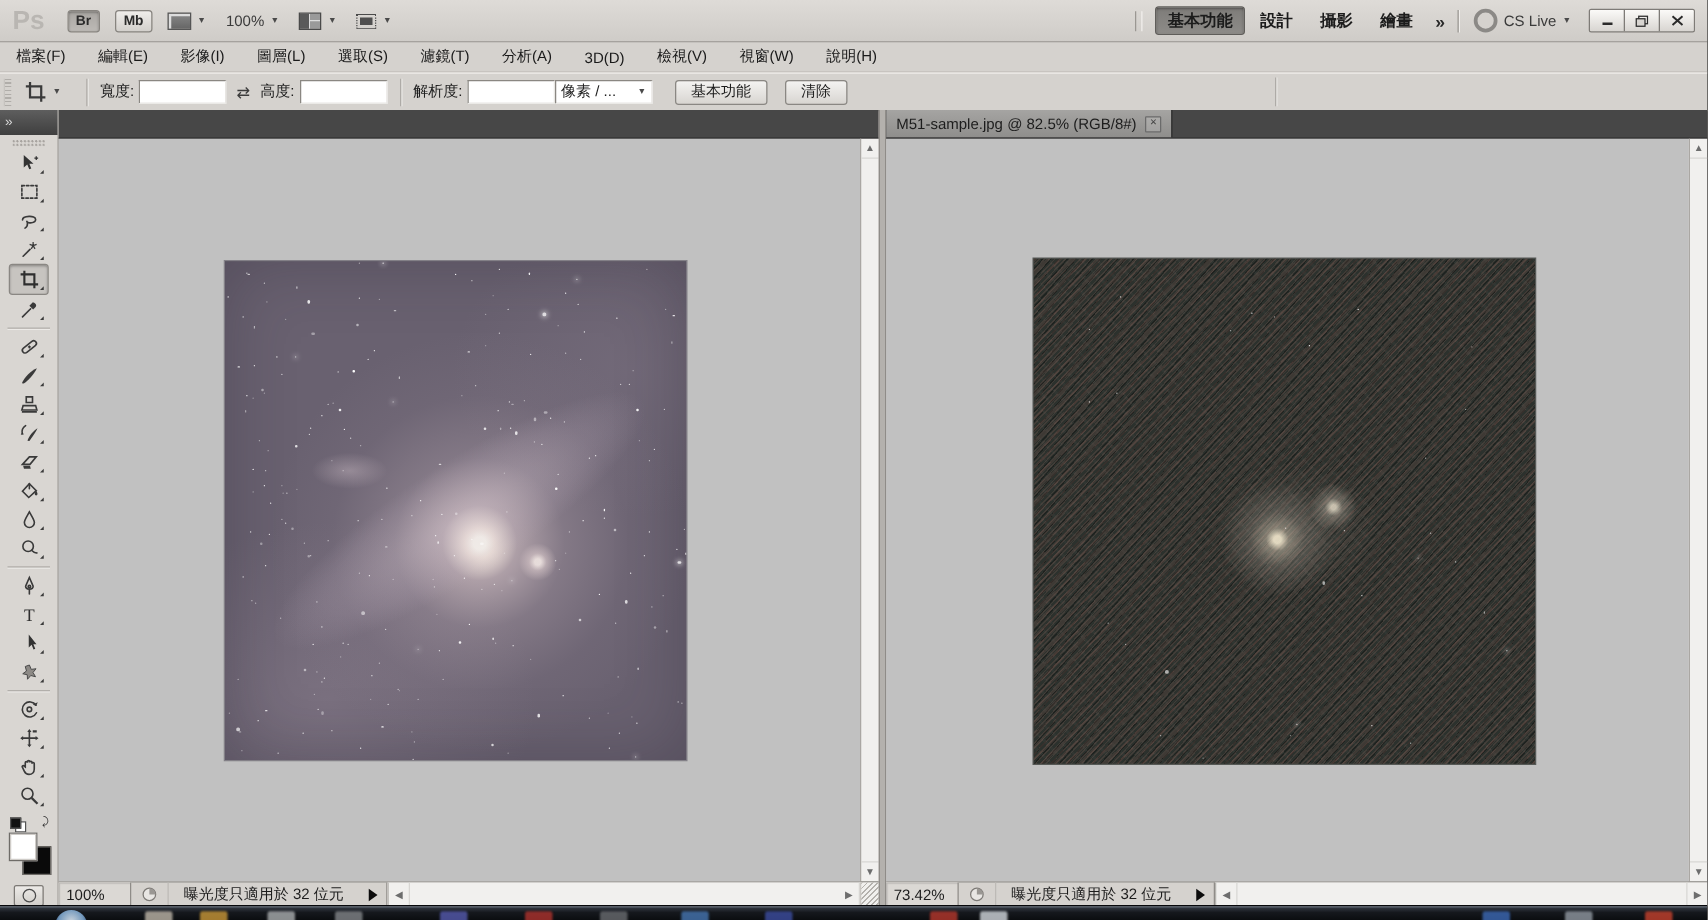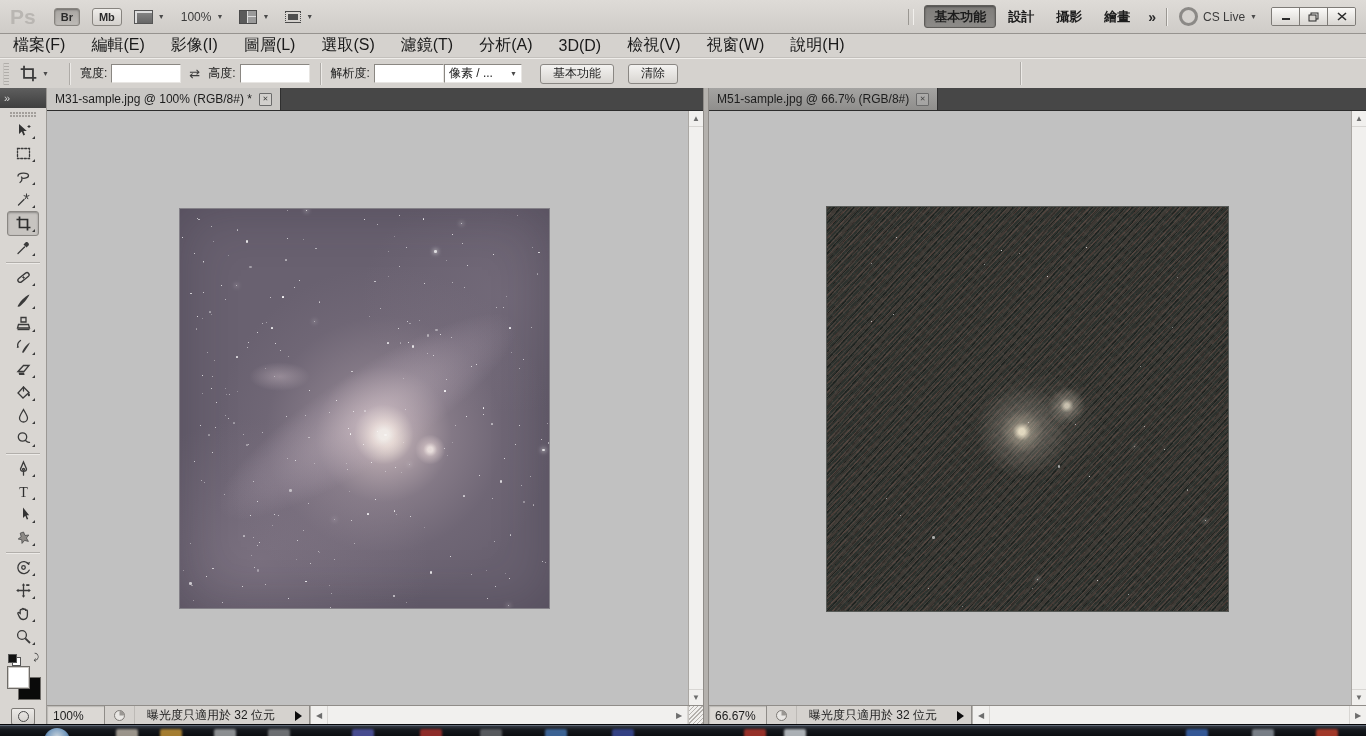--- a/index.html
+++ b/index.html
@@ -37,21 +37,21 @@
   .cslive{display:flex;align-items:center;gap:5px;font-size:12px;color:#3b3b3b;margin-right:14px;}
   .cslive-ring{width:13px;height:13px;border-radius:50%;border:3px solid #8b8986;background:#d5d2ce;}
   .winctrls{display:flex;border:1px solid #7e7b77;border-radius:2px;overflow:hidden;margin-right:10px;}
   .winbtn{width:27px;height:17px;display:flex;align-items:center;justify-content:center;
     background:linear-gradient(#fbfaf8,#d8d5d1);border-right:1px solid #7e7b77;cursor:default;}
   .winbtn:last-child{border-right:none;}
   .winbtn svg{display:block;}
   
   .menubar{position:absolute;left:0;top:34px;width:1366px;height:23px;background:#d5d2ce;
     display:flex;align-items:center;border-bottom:1px solid #c3c0bc;}
-  .menu-item{padding:0 13px;font-size:16px;color:#1a1a1a;height:100%;display:flex;align-items:center;cursor:default;}
+  .menu-item{padding:0 13px;font-size:12px;color:#1a1a1a;height:100%;display:flex;align-items:center;cursor:default;}
   
   .optionsbar{position:absolute;left:0;top:58px;width:1366px;height:29px;background:#d5d2ce;
     border-top:1px solid #efedea;border-bottom:1px solid #8f8c88;display:flex;align-items:center;font-size:12px;color:#1c1c1c;}
   .opt-grip{width:5px;height:22px;margin:0 6px 0 3px;background:
      repeating-linear-gradient(#b0ada9 0 1px,transparent 1px 3px);border-left:1px solid #c6c3bf;}
   .opt-toolicon{display:flex;align-items:center;gap:4px;margin:0 10px 0 4px;}
   .opt-sep{width:1px;height:22px;background:#aeaba7;box-shadow:1px 0 0 #eceae7;margin:0 10px;}
   .opt-label{margin-right:4px;}
   .opt-input{width:62px;height:17px;border:1px solid;border-color:#8a8782 #e8e6e3 #e8e6e3 #8a8782;
     background:#fff;font-size:12px;padding:0 3px;font-family:inherit;}
@@ -399,24 +399,20 @@
           <span class="arr">⤸</span>
         </div>
         <div class="fg-swatch"></div>
         <div class="bg-swatch"></div>
       </div>
       <div class="quickmask"></div>
     </div>
 
     <div class="pane" style="width:656px">
       <div class="tabbar">
-          <div class="tab selected">
-            <span>M31-sample.jpg @ 100% (RGB/8#) *</span>
-            <span class="tab-close">✕</span>
-          </div>
         </div>
       <div class="canvasrow">
         <div class="canvas">
           <div class="doc-image m31">
             <div class="band"></div>
             <div id="stars0">
                 <span class="star" style="left:16.8px;top:107.3px;width:1px;height:1px;opacity:0.99;"></span>
                 <span class="star" style="left:338.7px;top:216.4px;width:1px;height:1px;opacity:0.90;"></span>
                 <span class="star" style="left:93.9px;top:167.0px;width:1px;height:1px;opacity:0.49;"></span>
                 <span class="star" style="left:337.3px;top:6.3px;width:1px;height:1px;opacity:0.49;"></span>
@@ -684,21 +680,21 @@
           <span class="scroll-grip"></span>
         </div>
       </div>
     </div>
 
     <div class="pane-divider"></div>
 
     <div class="pane" style="flex:1">
       <div class="tabbar">
           <div class="tab">
-            <span>M51-sample.jpg @ 66.7% (RGB/8#)</span>
+            <span>M51-sample.jpg @ 82.5% (RGB/8#)</span>
             <span class="tab-close">✕</span>
           </div>
         </div>
       <div class="canvasrow">
         <div class="canvas">
           <div class="doc-image m51">
             <div class="galaxy"></div>
             <div id="stars1">
                 <span class="star" style="left:336.7px;top:242.0px;width:1px;height:1px;opacity:0.81;"></span>
                 <span class="star" style="left:307.0px;top:239.4px;width:1px;height:1px;opacity:0.50;box-shadow:0 0 4px 1px rgba(255,255,255,.7);"></span>
@@ -733,21 +729,21 @@
               </div>
           </div>
         </div>
         <div class="vscroll">
           <span class="sarr">▲</span>
           <span class="strack"></span>
           <span class="sarr">▼</span>
         </div>
       </div>
       <div class="bottomrow">
-        <div class="zoomfield">66.67%</div>
+        <div class="zoomfield">73.42%</div>
         <div class="profcell">
           <svg width="13" height="13" viewBox="0 0 13 13">
               <circle cx="6.5" cy="6.5" r="5" fill="#e8e6e3" stroke="#7d7a76"></circle>
               <path d="M6.5 6.5 L6.5 1.5 A5 5 0 0 1 11.5 6.5 Z" fill="#9a9793"></path>
             </svg>
         </div>
         <div class="statuscell">曝光度只適用於 32 位元</div>
         <div class="statarrow">
             <span class="tri"></span>
           </div>

